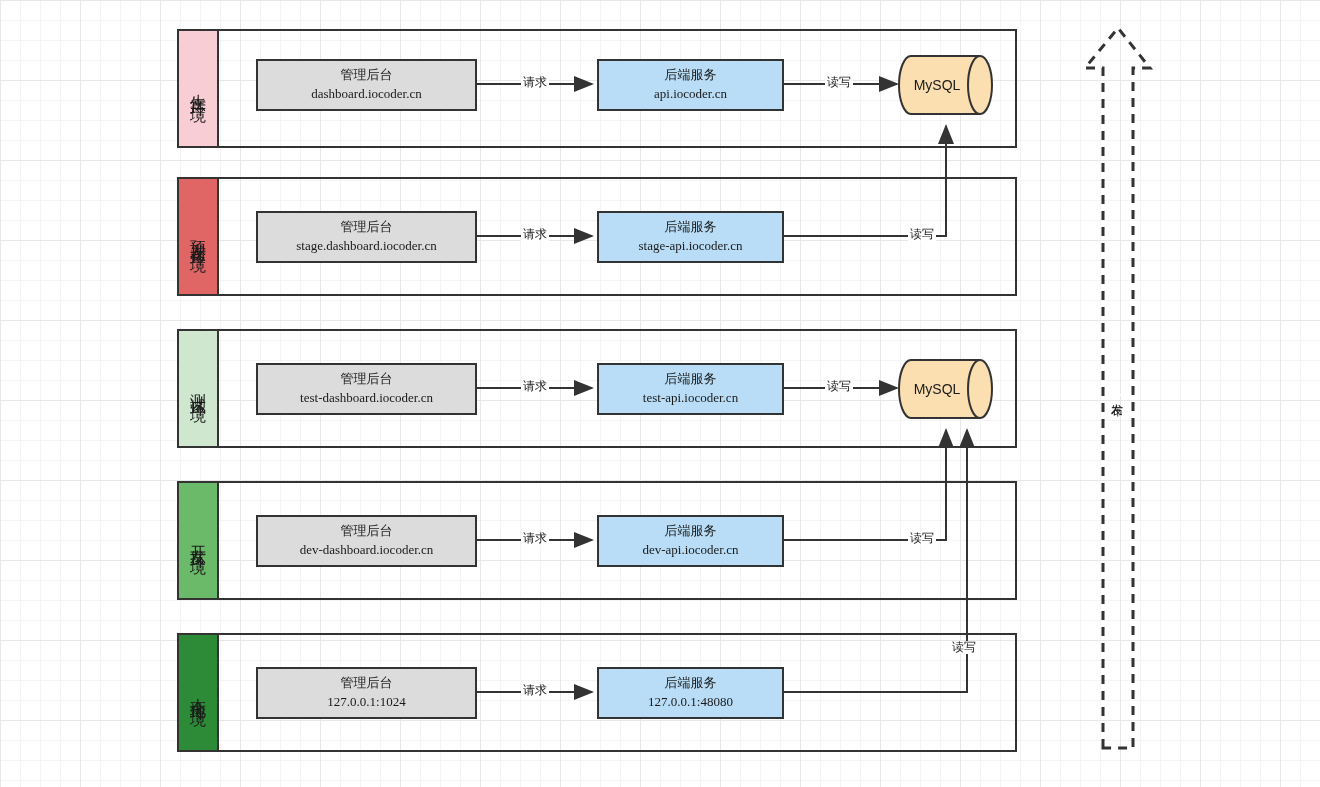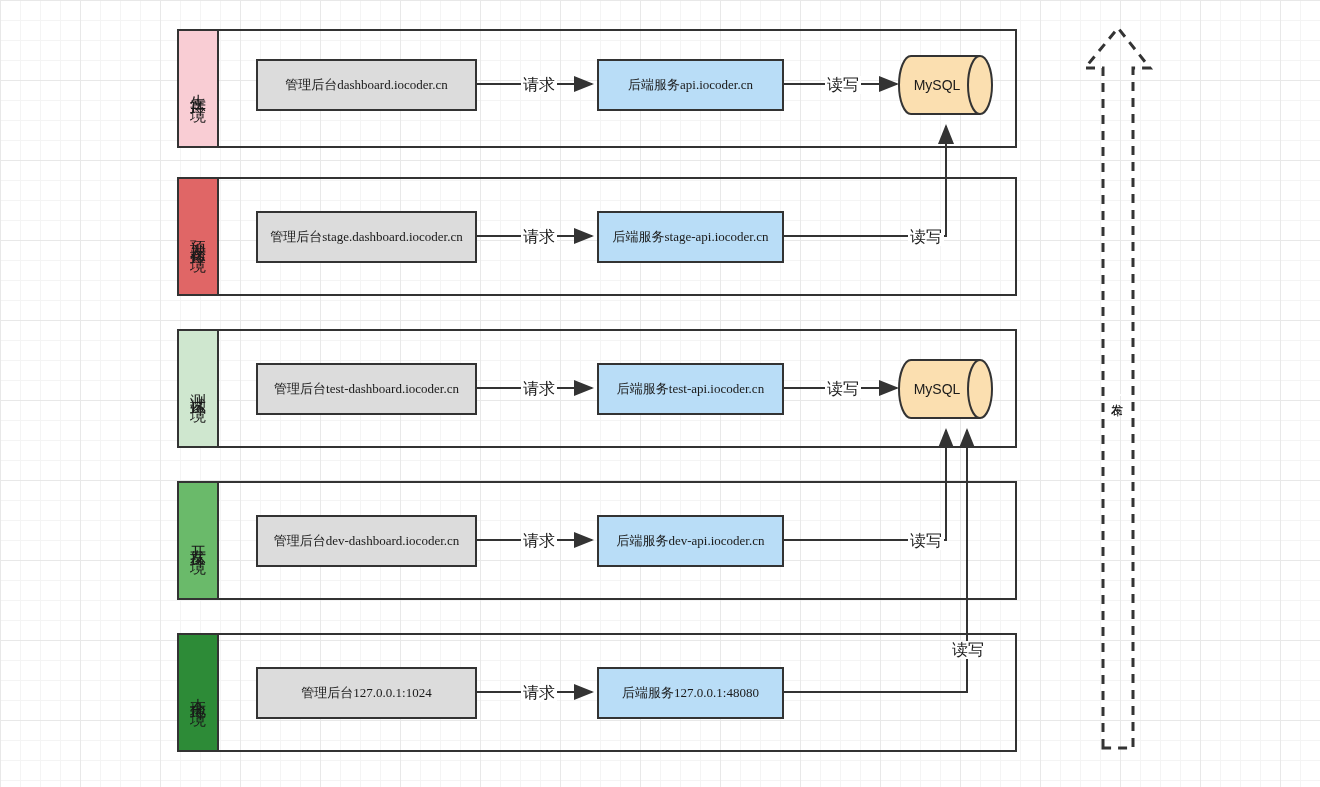--- a/index.html
+++ b/index.html
@@ -39,21 +39,21 @@
     font-size:16px;
     color:#1a1a1a;
     letter-spacing:4px;
     line-height:1;
   }
   .node-box{
     position:absolute;
     box-sizing:border-box;
     border:2px solid #333333;
     display:flex;
-    flex-direction:row;
+    flex-direction:column;
     align-items:center;
     justify-content:center;
     font-size:13px;
     color:#1a1a1a;
     line-height:1.45;
     text-align:left;
   }
   .node-box .l1{white-space:nowrap;}
   .node-box .l2{white-space:nowrap;font-family:Liberation Serif, serif;}
   .db-cyl{
@@ -66,21 +66,21 @@
   .db-cyl svg{position:absolute;left:0;top:0;}
   .db-label{
     position:relative;
     font-size:14px;
     color:#1a1a1a;
     margin-right:17px;
     z-index:2;
   }
   .edge-label{
     position:absolute;
-    font-size:16px;
+    font-size:12px;
     color:#1a1a1a;
     background:#ffffff;
     padding:0 2px;
     white-space:nowrap;
     line-height:1.1;
   }
   .pub-label{
     position:absolute;
     font-size:12px;
     color:#1a1a1a;

